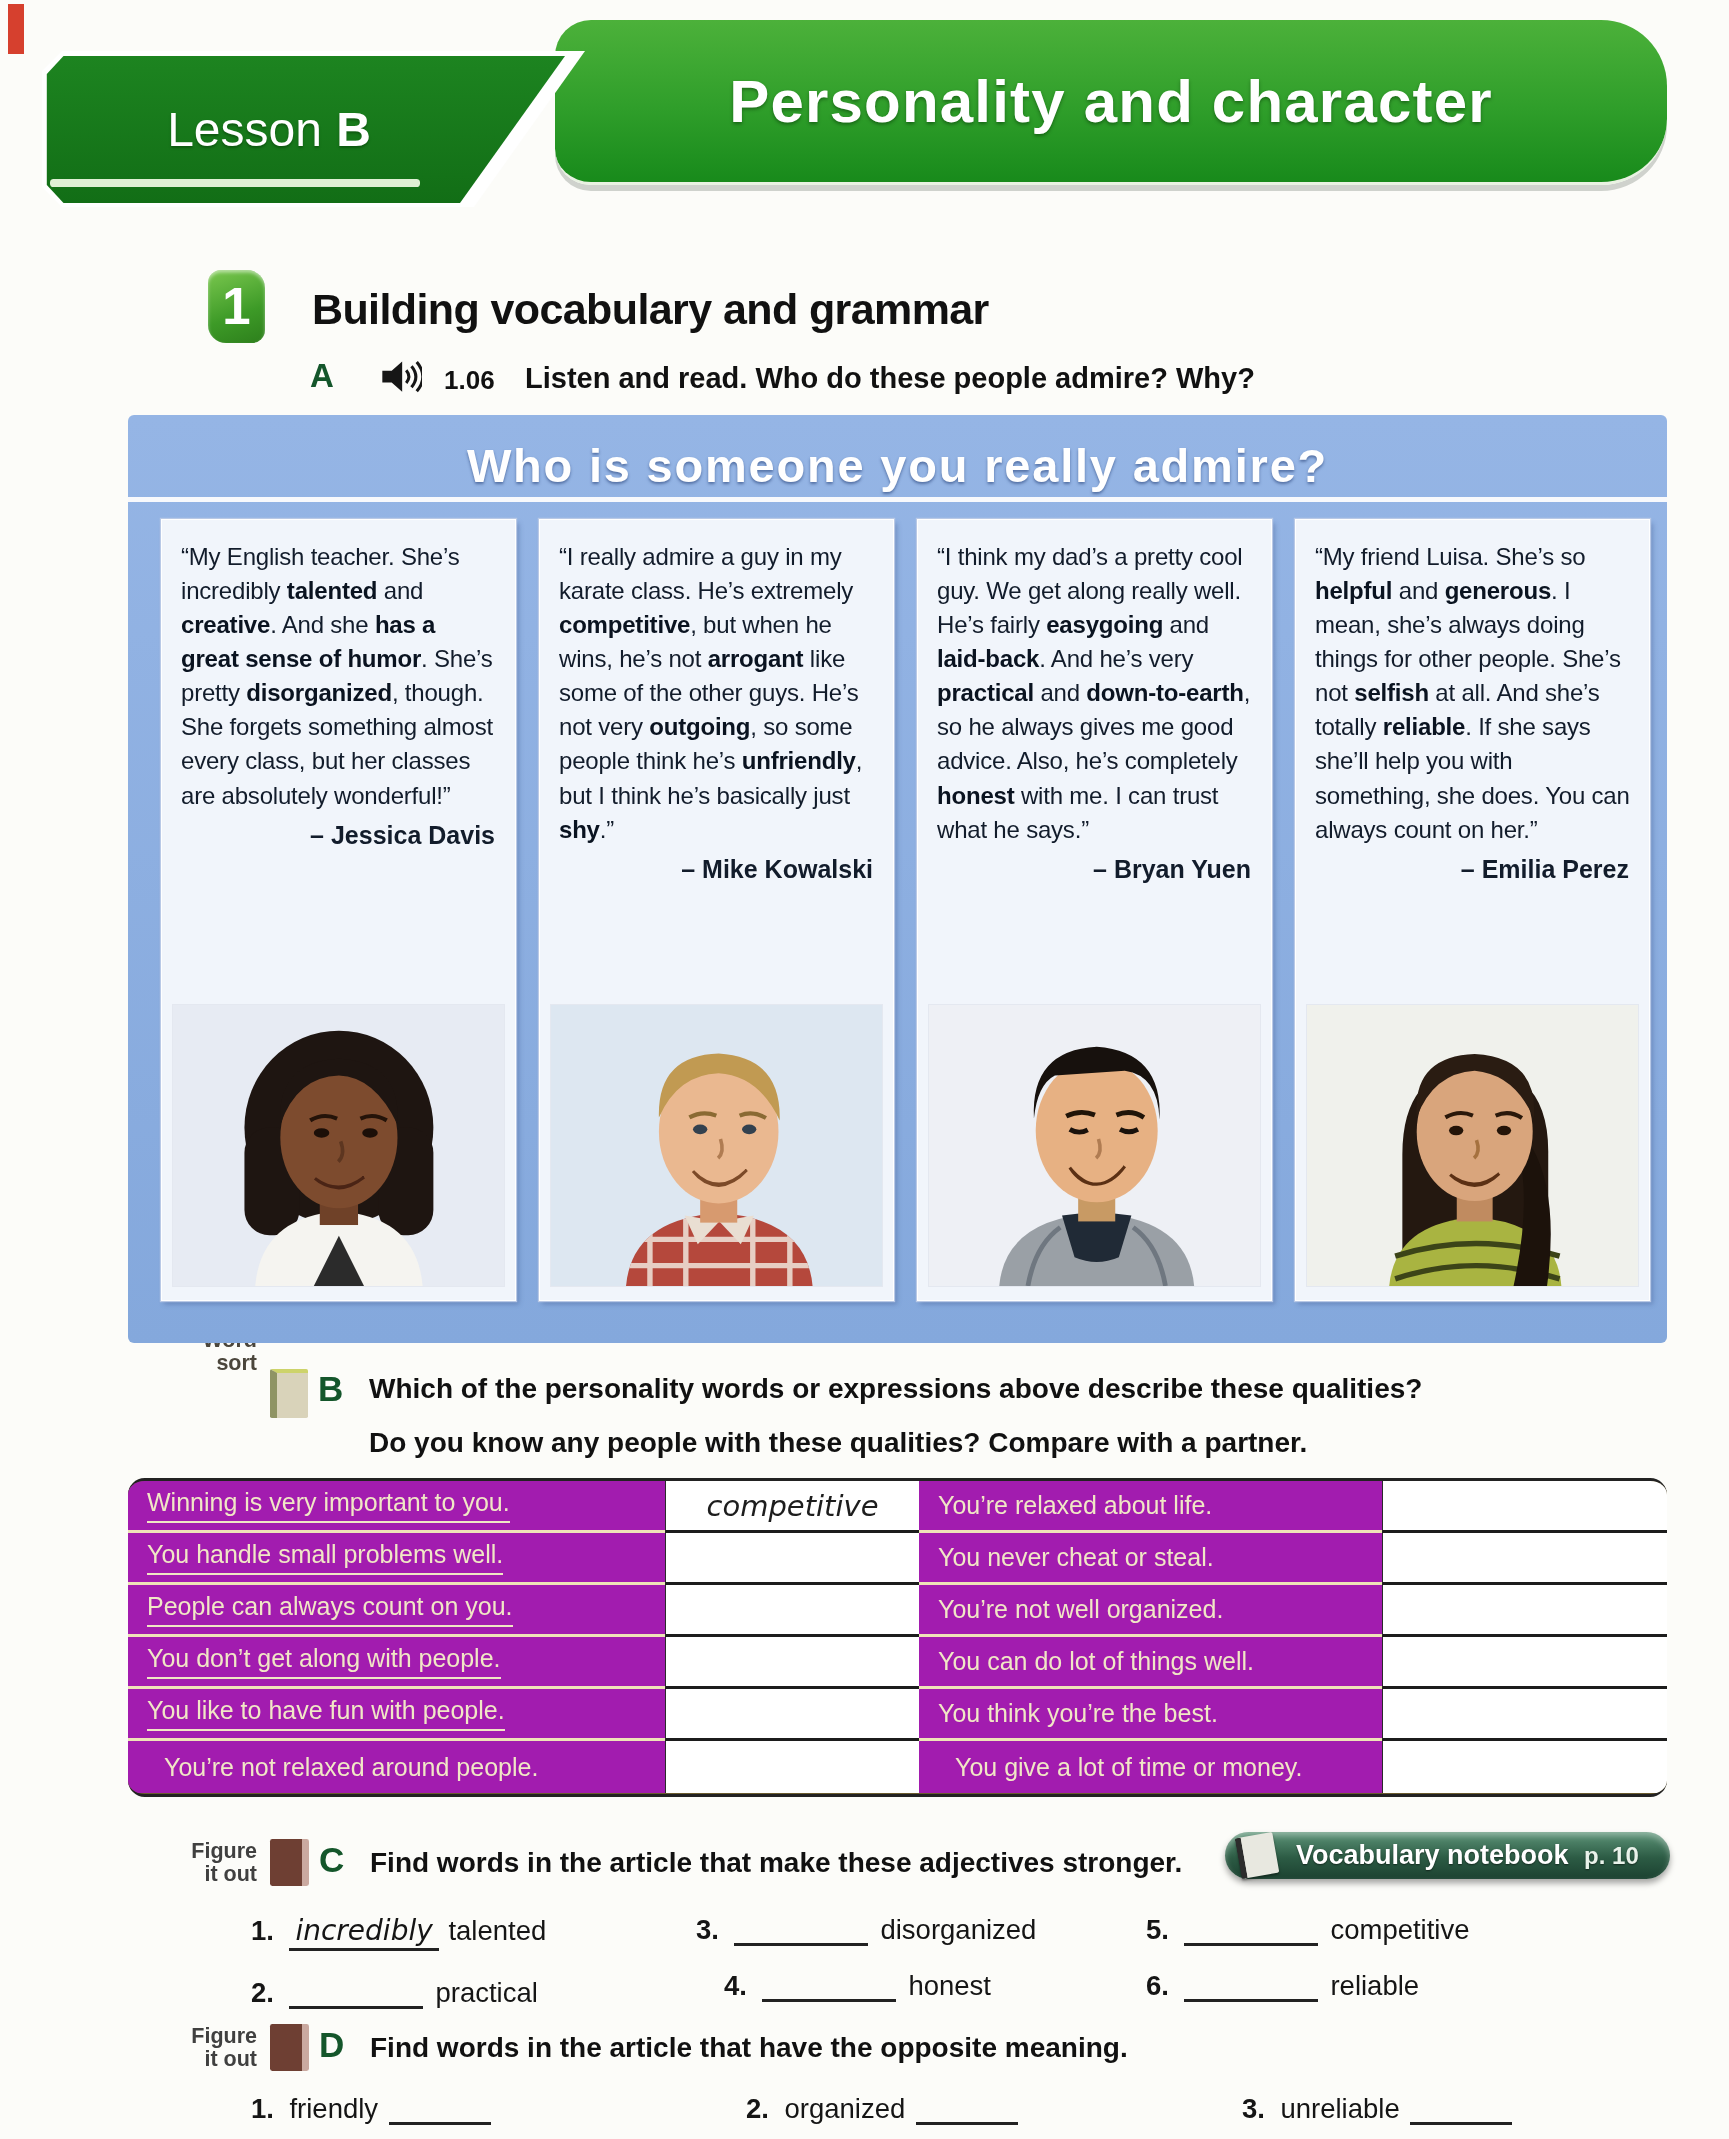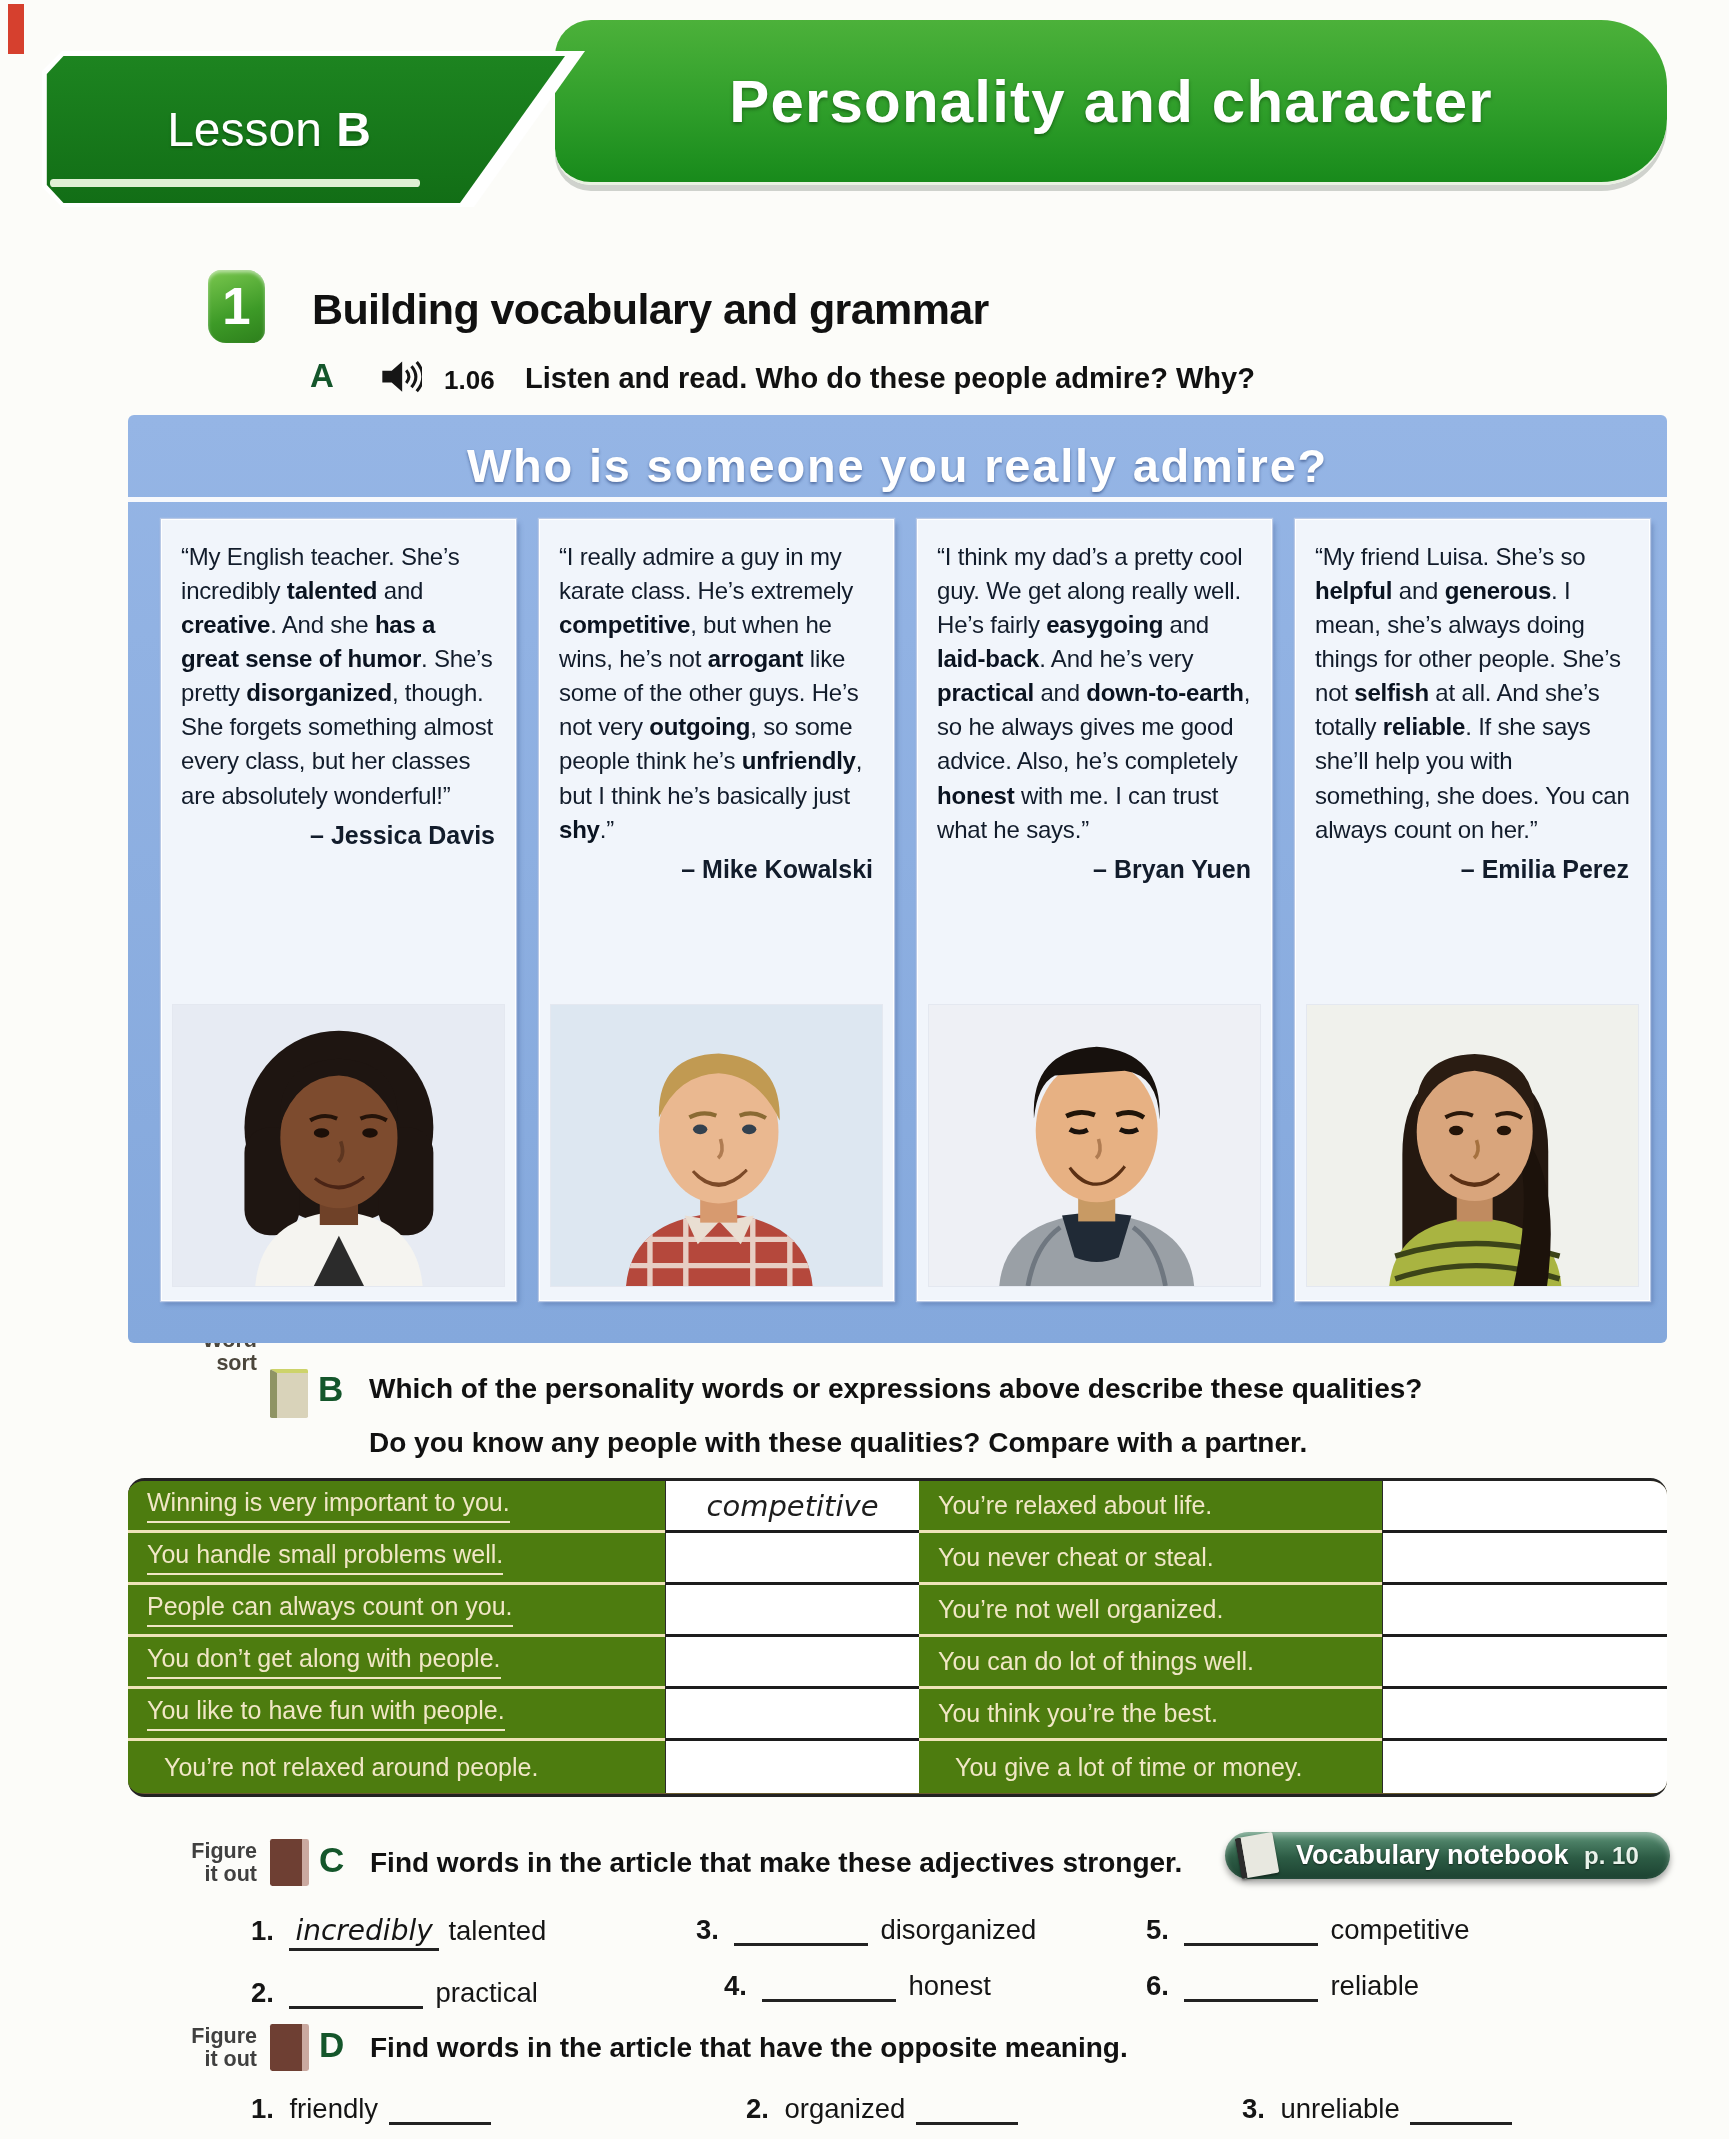--- a/index.html
+++ b/index.html
@@ -67,21 +67,21 @@
     border-left:7.2px solid #8f9464; border-top:4.8px solid #cdd36a; border-radius:1.8px; }
   .exB-letter { position:absolute; left:318px; top:1369px; font-size:35px; font-weight:bold; color:#14562b; }
   .exB-line1 { position:absolute; left:369px; top:1373px; font-size:28px; font-weight:bold; }
   .exB-line2 { position:absolute; left:369px; top:1427px; font-size:28px; font-weight:bold; }
 
   
   .qtable { position:absolute; left:128px; top:1478px; width:1539px; height:319px;
     border-radius:16.7px; overflow:hidden; border-top:3.6px solid #222; border-bottom:3.6px solid #222;
     box-sizing:border-box; background:#6b5c2e; }
   .trow { display:grid; grid-template-columns:537px 254px 463px 285px; height:52px; }
-  .qc { background:#4d7c0f; color:#f1e7c6; font-size:25px; display:flex; align-items:center;
+  .qc { background:#a21caf; color:#f1e7c6; font-size:25px; display:flex; align-items:center;
     padding-left:19px; border-bottom:3px solid #efe3b8; }
   .trow:last-child .qc { border-bottom:none;padding-left:36px; }
   .uline { border-bottom:2.4px solid #f0e6c4; padding-bottom:3.6px; }
   .ac { background:#fff; border-bottom:3px solid #1c1c1c; border-left:1.8px solid #2a2a2a;
     display:flex; align-items:center; justify-content:center; }
   .trow:last-child .ac { border-bottom:none; }
   .hand { font-style:italic; font-size:29px; color:#1d1d1d; font-family:"DejaVu Sans", sans-serif; }
 
   
   .fio-icon { position:absolute; width:32px; height:47px; background:#6e3f33; border-right:7.8px solid #caa9a0; border-radius:2.4px; }

